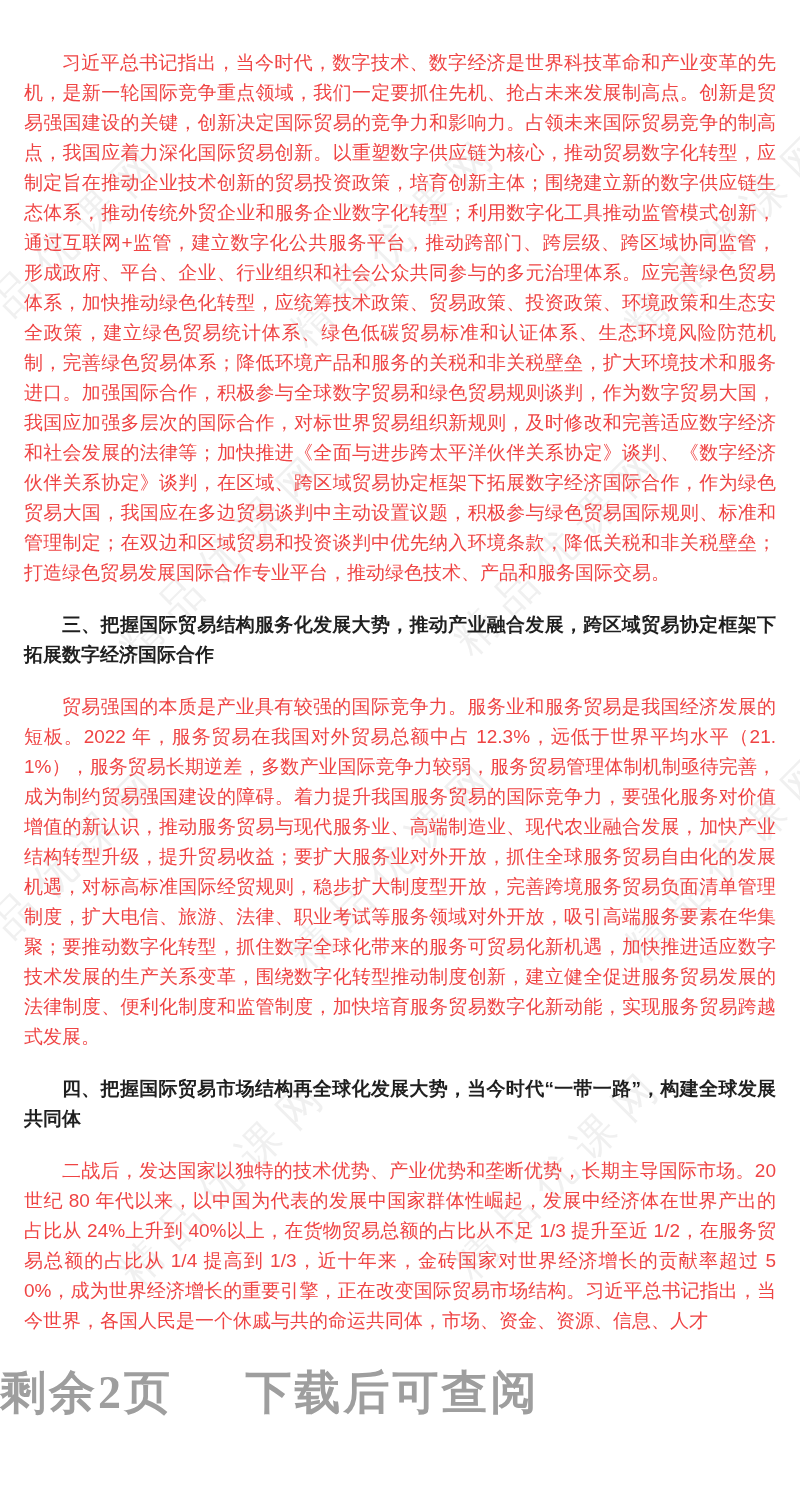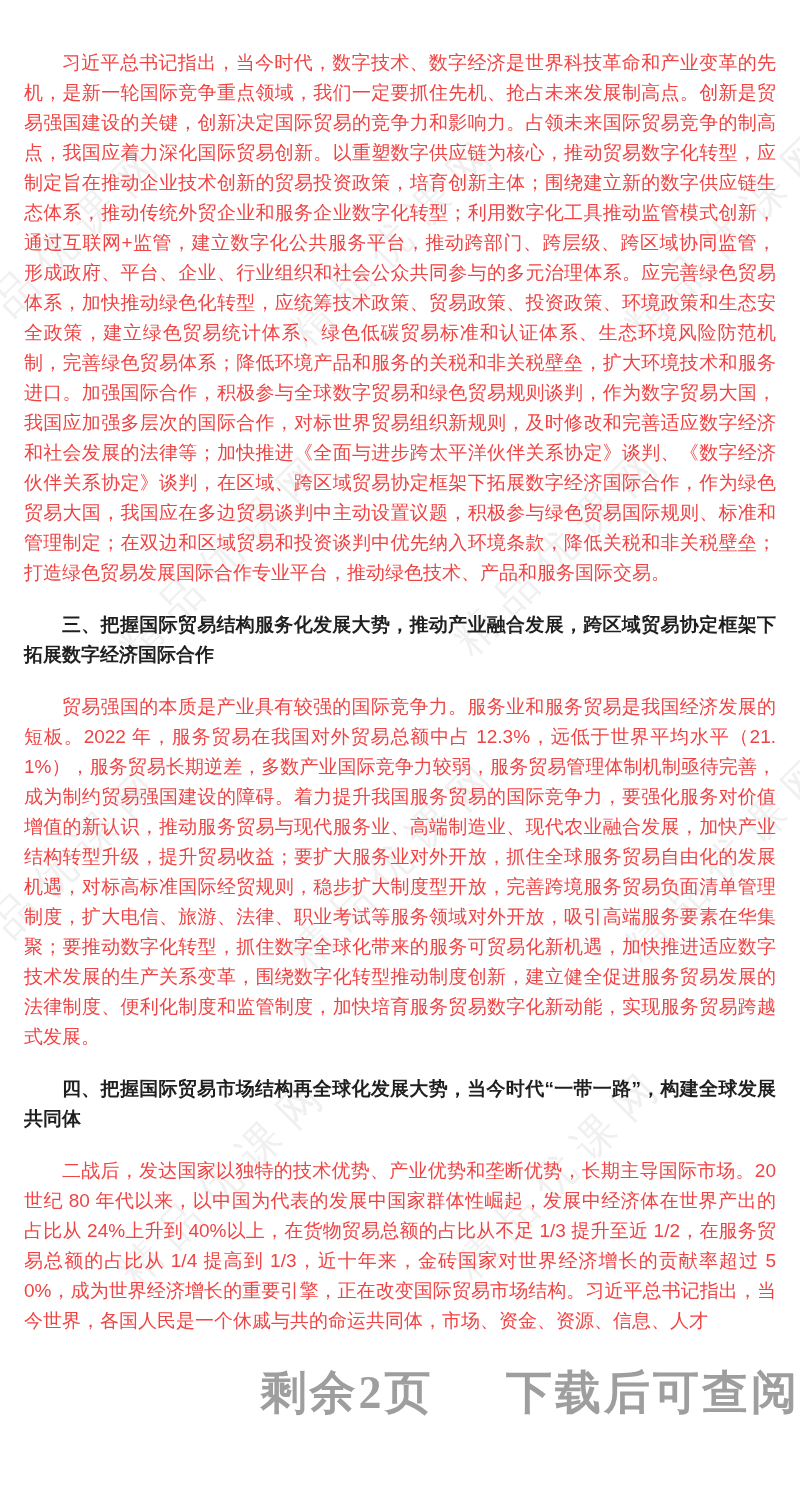--- a/index.html
+++ b/index.html
@@ -61,21 +61,21 @@
   .wm.w8  { left: 60px;  top: 248px; }
   .wm.w9  { left: 395px; top: 240px; }
   .wm.w10 { left: 730px; top: 232px; }
   
   .footer-notice {
     position: absolute;
     z-index: 3;
     left: 0;
     right: 0;
     top: 1362px;
-    text-align: right;
+    text-align: left;
     font-family: "Liberation Serif", "DejaVu Serif", serif;
     font-weight: bold;
     font-size: 46px;
     color: #9e9e9e;
     letter-spacing: 3px;
   }
   .footer-notice .part {
     display: inline-block;
   }
   .footer-notice .part + .part {

